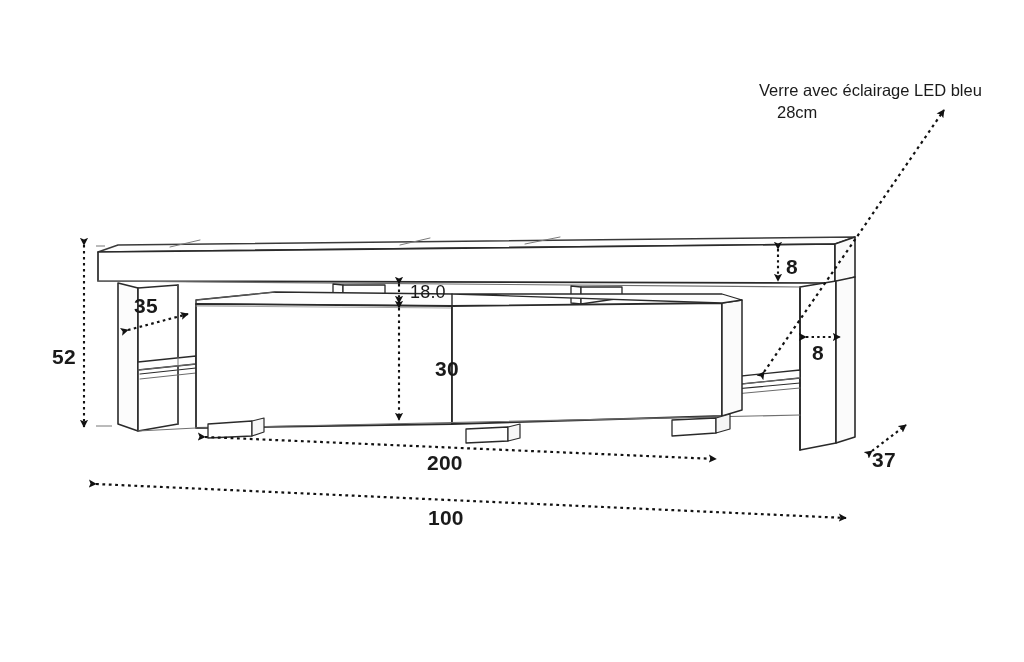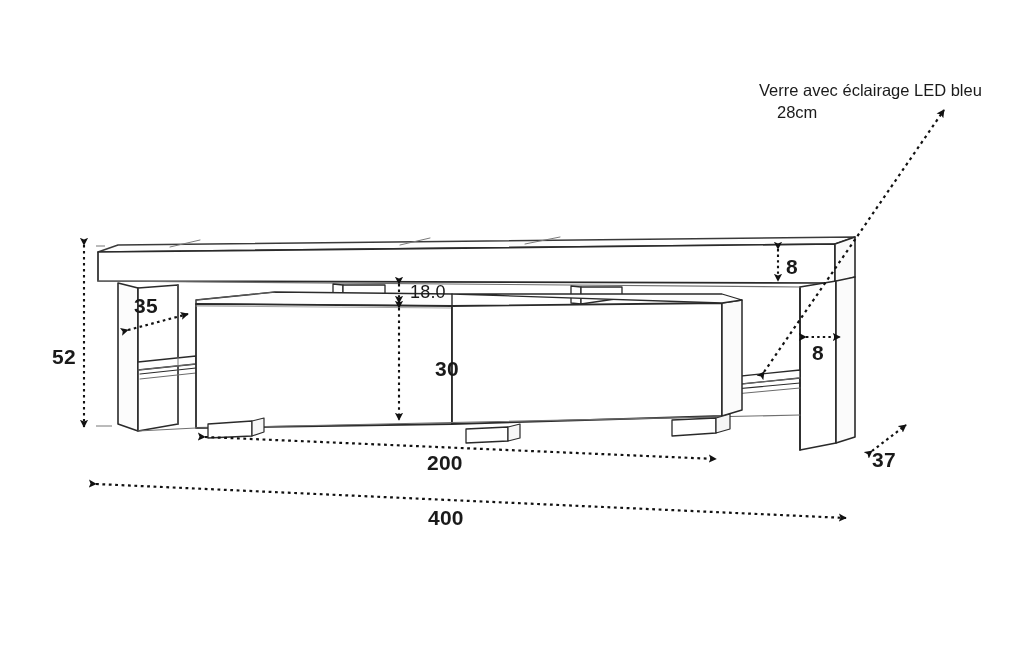--- a/index.html
+++ b/index.html
@@ -205,16 +205,16 @@
   <div class="txt dim-label" style="left:407px; top:356px;margin-left:28px;">30</div>
 
   <div class="txt dim-label" style="left:786px; top:254px;">8</div>
 
   <div class="txt dim-label" style="left:812px; top:340px;">8</div>
 
   <div class="txt dim-label" style="left:872px; top:447px;text-align:center;">37</div>
 
   <div class="txt dim-label" style="left:427px; top:450px;">200</div>
 
-  <div class="txt dim-label" style="left:428px; top:505px;">400</div>
+  <div class="txt dim-label" style="left:428px; top:505px;">100</div>
 
 
 </div>
 
 </body></html>

